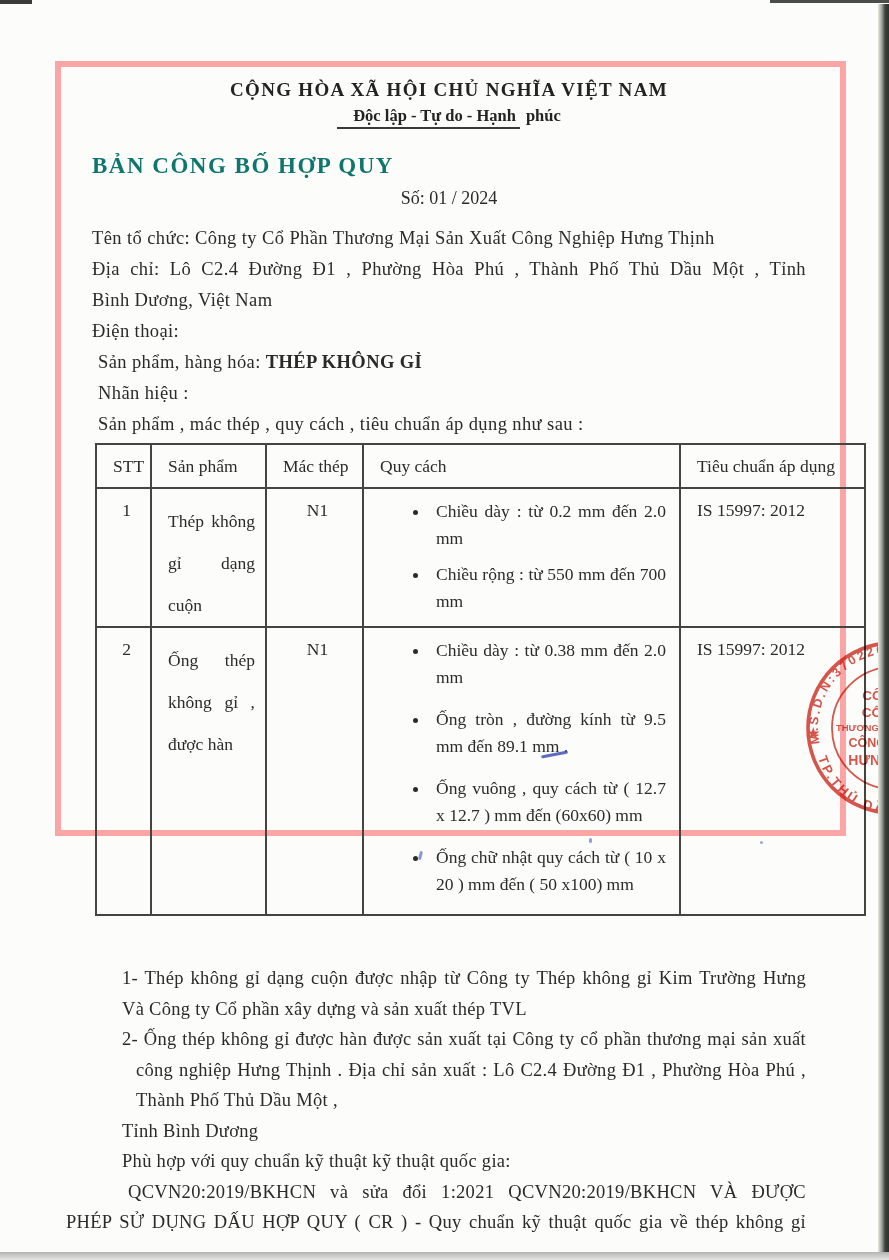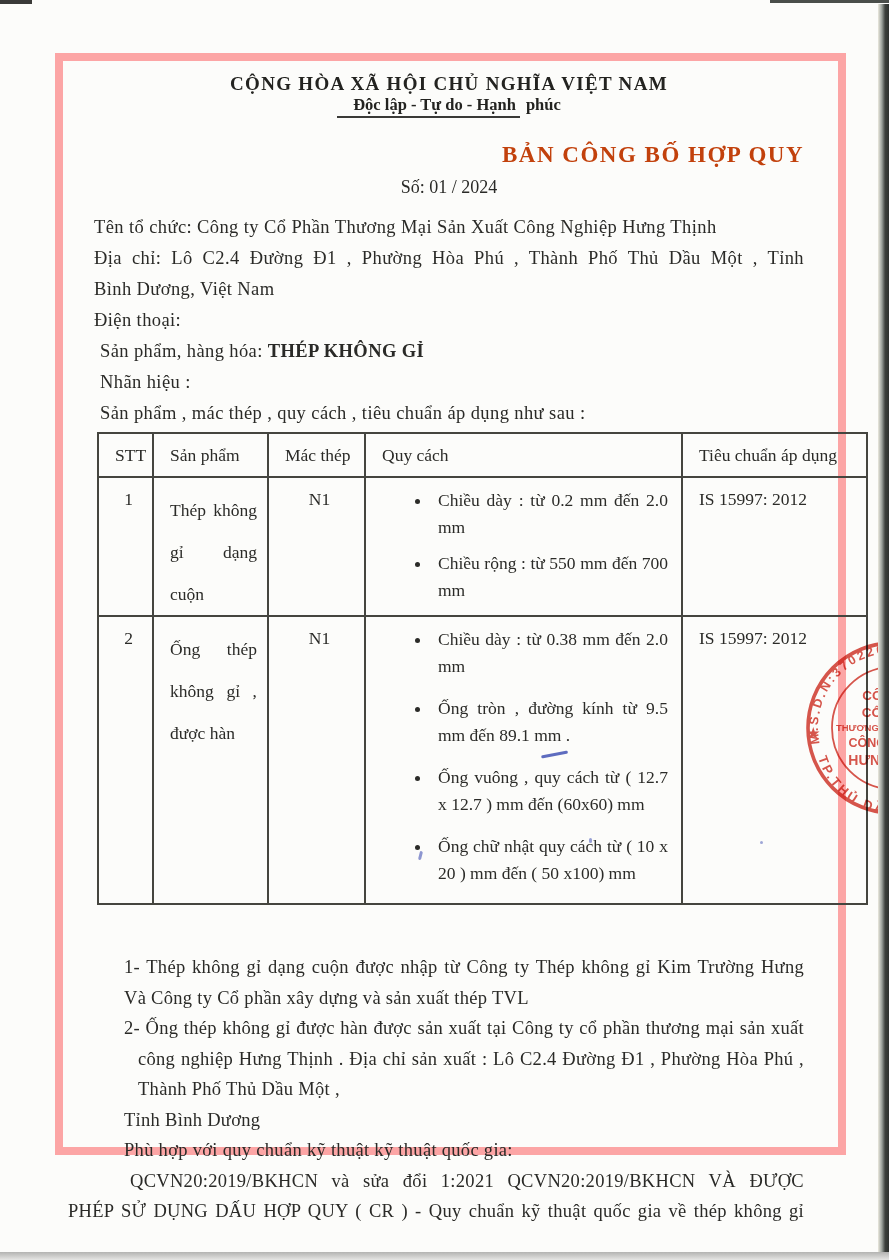--- a/index.html
+++ b/index.html
@@ -5,37 +5,37 @@
   * { box-sizing: border-box; }
   html,body { margin:0; padding:0; background:#ffffff; }
   .scan {
     position:relative; width:889px; height:1260px;
     background:#fcfcfa; overflow:hidden;
     font-family:"Liberation Serif", serif;
     color:#2a2a27;
   }
   
   .doc-border {
-    position:absolute; left:55px; top:53px; width:791px; height:1102px;
-    border:8px solid #fca5a5;
+    position:absolute; left:55px; top:61px; width:791px; height:775px;
+    border:6px solid #fca5a5;
   }
   .content { padding:12px 34px 0 31px; }
 
   
   .nat-line1 {
     text-align:center; font-weight:bold; font-size:19px; letter-spacing:1.3px;
     color:#232320;
   }
-  .nat-line2 { text-align:center; font-weight:bold; font-size:16.5px; color:#232320; }
+  .nat-line2 { text-align:center; font-weight:bold; font-size:16.5px; margin-top:5px; color:#232320; }
   .motto-u { border-bottom:2.5px solid #3a3a37; padding:0 4px 2px 16px; }
   .motto-tail { padding-left:6px; }
 
   .doc-title {
-    text-align:right; font-weight:bold; font-size:23px; letter-spacing:1.5px;
-    margin:27px 0 0 0; color:#c2410c;
+    text-align:left; font-weight:bold; font-size:23px; letter-spacing:1.5px;
+    margin:27px 0 0 0; color:#0f766e;
   }
   .doc-number { text-align:center; font-size:18px; margin-top:9px; }
 
   
   .org { margin-top:14px; font-size:18.5px; line-height:31px; letter-spacing:.4px; }
   .line { white-space:nowrap; }
   .just { white-space:normal; text-align:justify; text-align-last:justify; }
   .indent10 { margin-left:6px; }
   .bold { font-weight:bold; }
 

